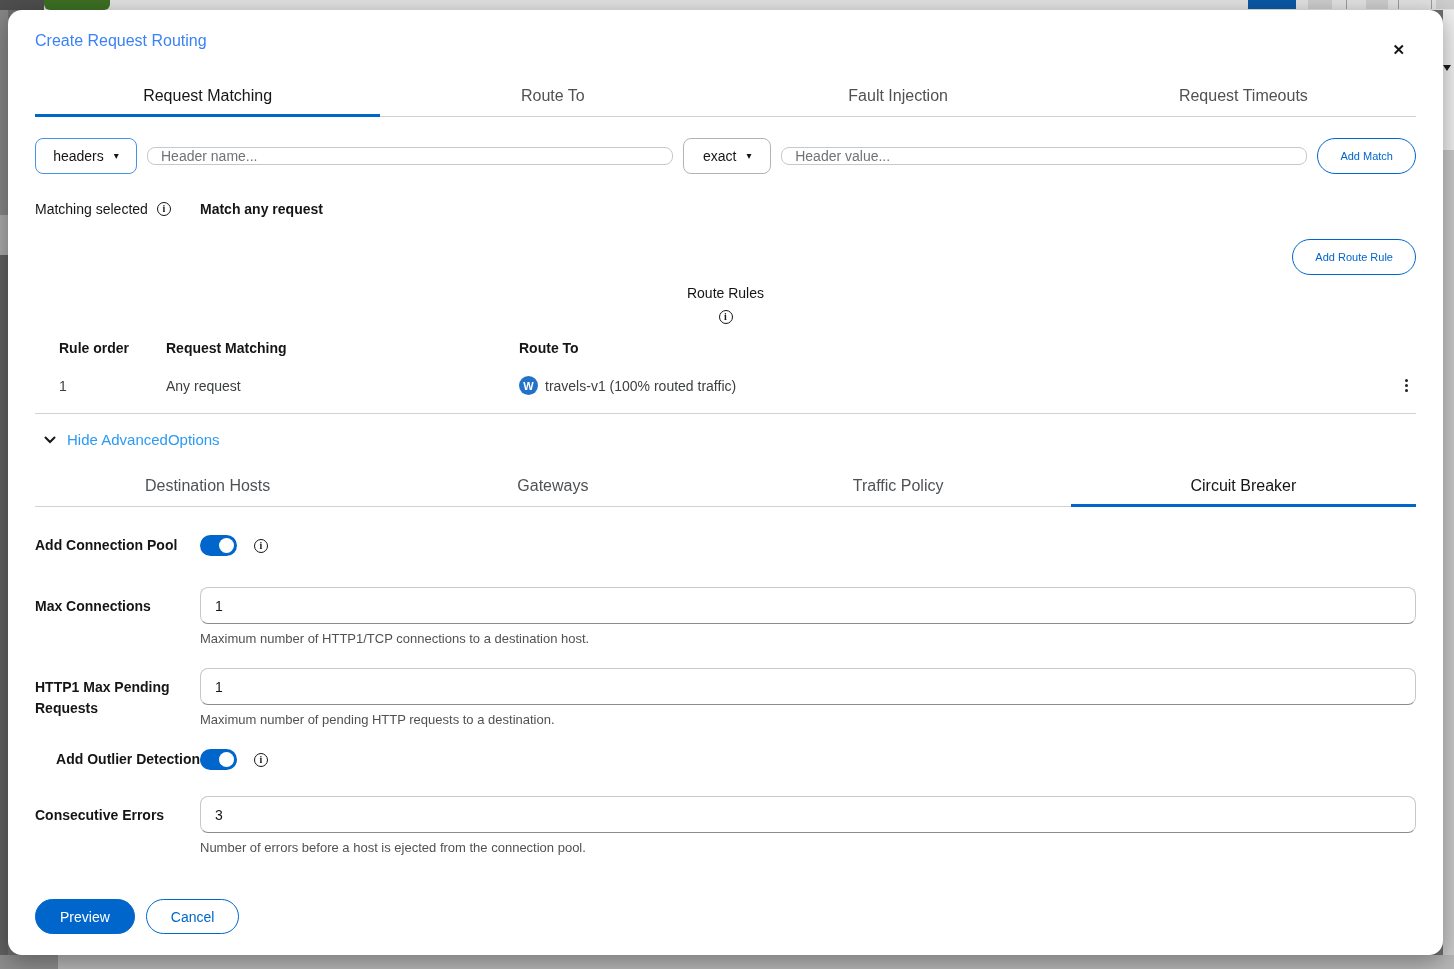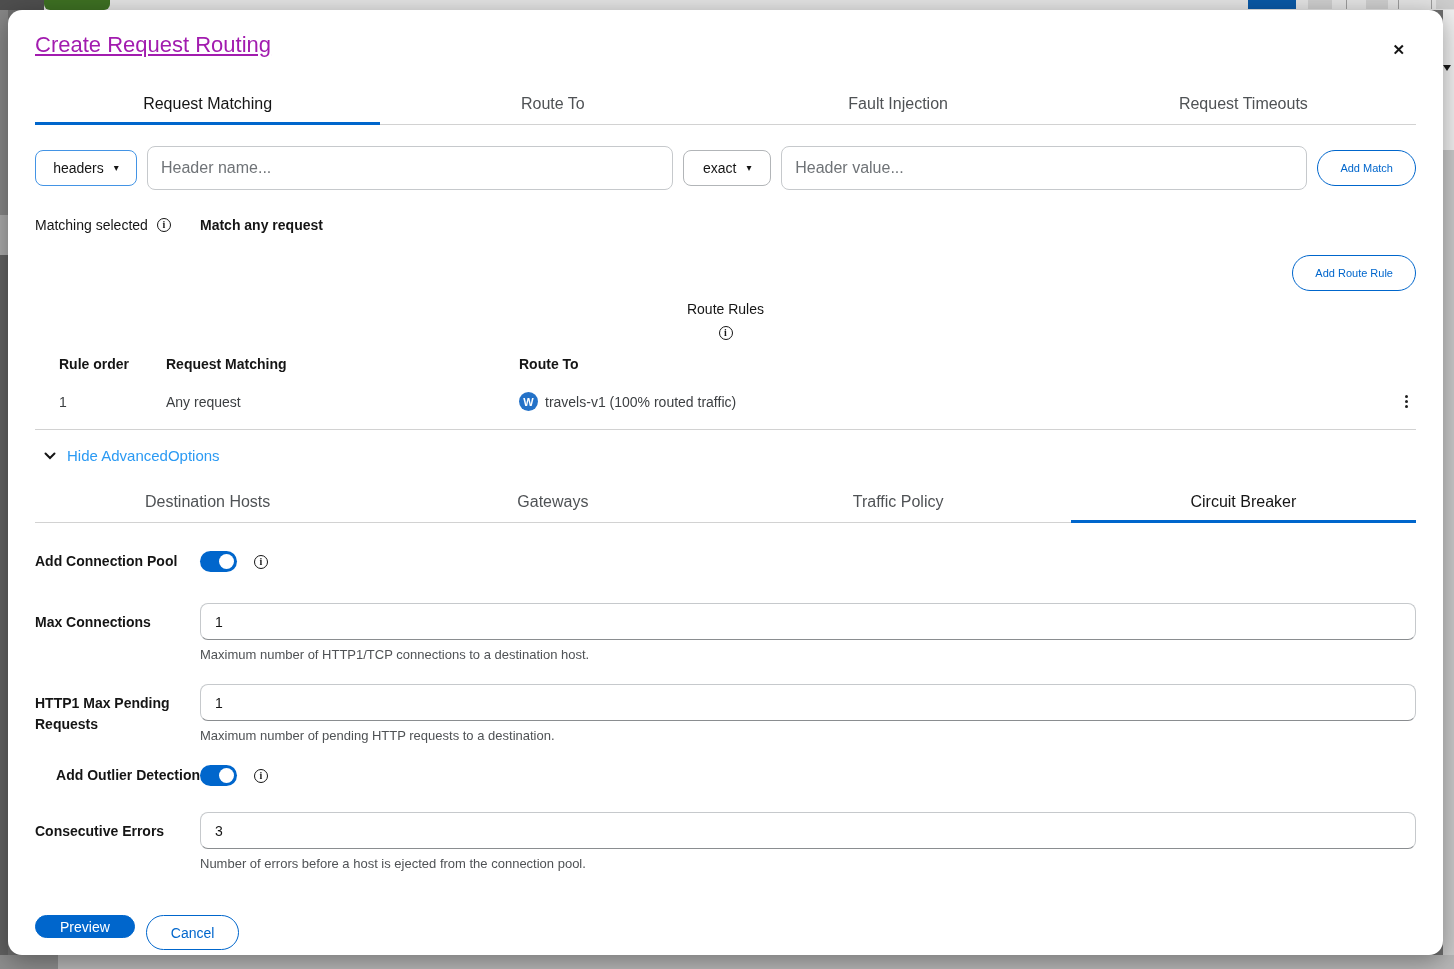--- a/index.html
+++ b/index.html
@@ -20,39 +20,39 @@
   .right-strip { position:absolute; top:10px; right:0; width:11px; height:945px; background:#c9c9c9; }
   .right-strip .white-top { position:absolute; top:0; right:0; width:11px; height:140px; background:#efefef; }
   .right-strip .caret { position:absolute; top:55px; right:3px; width:0; height:0;
       border-left:4px solid transparent; border-right:4px solid transparent; border-top:6px solid #1a1a1a; }
   .bottom-strip { position:absolute; bottom:0; left:0; width:1454px; height:14px; background:#b6b6b6; }
   .bottom-strip .dark { position:absolute; bottom:0; left:0; width:58px; height:14px; background:#8d8d8d; }
 
   
   .modal { position:absolute; left:8px; top:10px; width:1435px; height:945px; background:#fff;
            border-radius:14px; padding:22px 27px 0 27px; box-shadow:0 6px 24px rgba(0,0,0,.35); }
-  .modal-title { font-size:22px; font-weight:500; color:#a21caf;text-decoration:underline; }
+  .modal-title { font-size:16px; font-weight:500; color:#3b82f6; }
   .close-btn { position:absolute; top:32px; right:38px; font-size:15px; font-weight:700; color:#151515; cursor:pointer; line-height:1; }
 
   
   .tabs { display:flex; margin-top:28px; }
   .tab { flex:1; text-align:center; font-size:16px; color:#4f5255; padding:9px 0 11px 0;
          border-bottom:1px solid #d2d2d2; cursor:pointer; }
   .tab.active { color:#151515; padding-bottom:8px; border-bottom:3px solid #0066cc; }
   .tabs.advanced { margin-top:20px; }
 
   
   .match-row { display:flex; gap:10px; margin-top:21px; align-items:center; }
   .select { height:36px; display:inline-flex; align-items:center; justify-content:center; gap:10px;
             padding:0 14px; border-radius:8px; background:#fff; font-size:14px; color:#151515; cursor:pointer; }
   .select.blue { border:1px solid #4394e5; min-width:102px; }
   .select.gray { border:1px solid #b2b5b8; min-width:88px; }
   .caret { font-size:10px; color:#151515; line-height:1; }
-  .text-input { height:44px; border:1px solid #c6c9cc; border-radius:8px; padding:0 13px;
-                font-size:16px; color:#151515; background:#fff; outline:none; flex:1; min-width:0;
+  .text-input { height:18px; border:1px solid #c6c9cc; border-radius:8px; padding:0 13px;
+                font-size:14px; color:#151515; background:#fff; outline:none; flex:1; min-width:0;
                 font-family:"Liberation Sans", sans-serif; }
   .text-input::placeholder { color:#6f7377; }
   .pill-btn { height:36px; padding:0 22px; border:1px solid #0066cc; border-radius:18px; background:#fff;
               color:#0066cc; font-size:11px; display:inline-flex; align-items:center; justify-content:center;
               cursor:pointer; white-space:nowrap; font-family:"Liberation Sans", sans-serif; }
 
   
   .matching-row { display:flex; align-items:center; margin-top:27px; }
   .label-cell { width:165px; display:flex; align-items:center; gap:9px; font-size:14px; color:#151515; }
   .match-any { font-size:14px; font-weight:700; color:#151515; }
@@ -94,21 +94,21 @@
                padding:0 14px; font-size:14px; color:#151515; outline:none; font-family:"Liberation Sans", sans-serif; }
   .helper { margin-top:7px; font-size:13px; color:#4f5255; }
   .mb-cp  { margin-bottom:31px; }
   .mb-mc  { margin-bottom:22px; }
   .mb-pp  { margin-bottom:22px; }
   .mb-od  { margin-bottom:26px;text-align:right; }
   .pt-lbl { padding-top:9px; }
 
   
   .footer { display:flex; gap:11px; margin-top:44px; }
-  .btn-primary { height:23px; padding:0 24px; background:#0066cc; border:1px solid #0066cc; border-radius:18px;
+  .btn-primary { height:35px; padding:0 24px; background:#0066cc; border:1px solid #0066cc; border-radius:18px;
                  color:#fff; font-size:14px; cursor:pointer; font-family:"Liberation Sans", sans-serif; }
   .btn-secondary { height:35px; padding:0 24px; background:#fff; border:1px solid #0066cc; border-radius:18px;
                    color:#0066cc; font-size:14px; cursor:pointer; font-family:"Liberation Sans", sans-serif; }
 </style>
 </head>
 <body>
 
 <div class="screen">
 
   <div class="top-strip">

